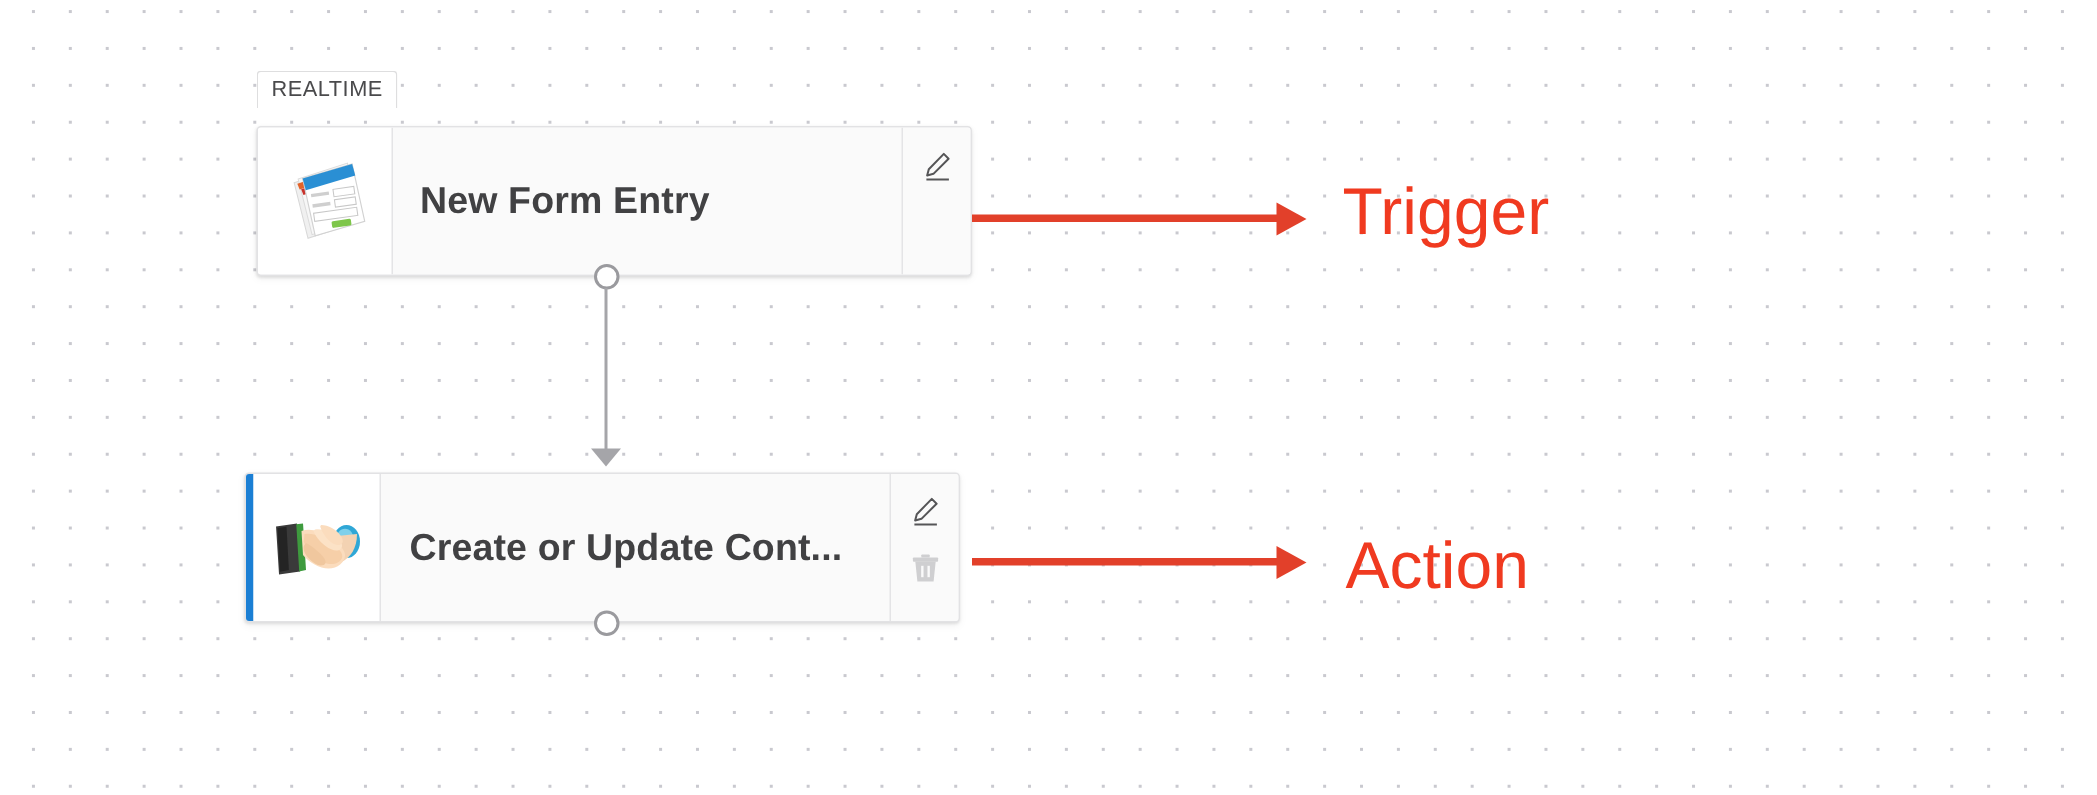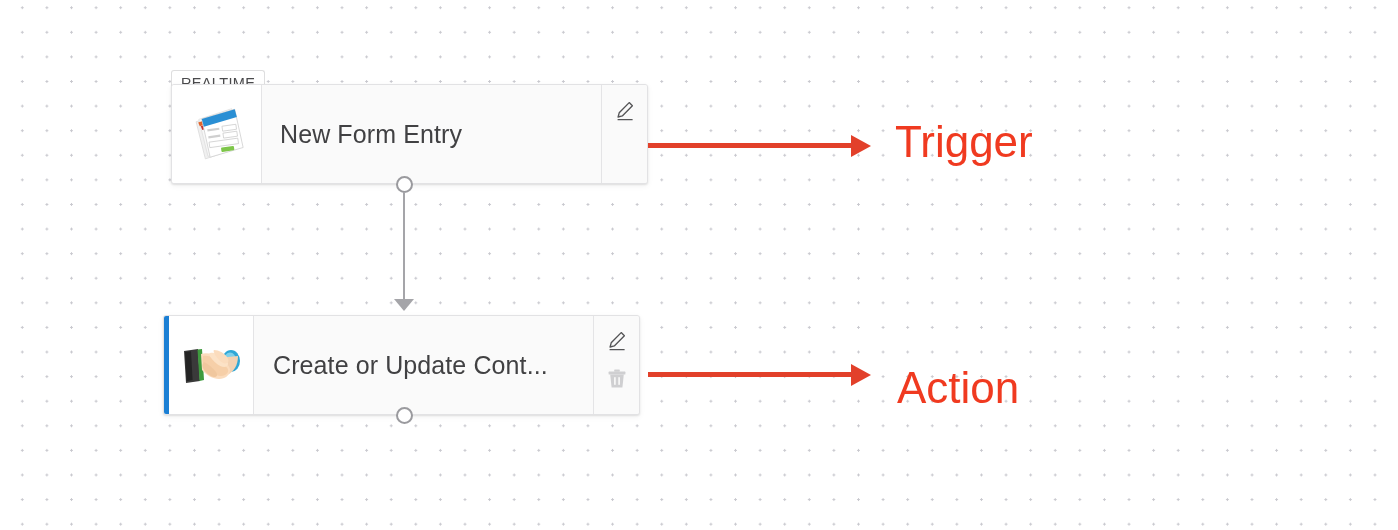--- a/index.html
+++ b/index.html
@@ -50,20 +50,21 @@
     display: flex;
     align-items: center;
     justify-content: center;
   }
   .node-body {
     flex: 1 1 auto;
     display: flex;
     align-items: center;
     padding-left: 18px;
     background: #fafafa;
+    font-weight: bold;
   }
   .node-title {
     font-size: 25px;
     color: #414143;
     letter-spacing: 0.1px;
     white-space: nowrap;
     overflow: hidden;
   }
   .node-tools {
     flex: 0 0 45px;
@@ -142,21 +143,21 @@
     font-size: 44px;
     line-height: 1;
     white-space: nowrap;
   }
 </style>
 </head>
 <body>
 
 <div id="canvas">
 
-  <div class="badge" style="left:171px; top:70px;">REALTIME</div>
+  <div class="badge" style="left:171px; top:47px;">REALTIME</div>
 
   <div class="node" id="trigger-node" style="left:171px; top:84px; width:477px; height:100px;">
 
     <div class="icon-panel">
       <svg width="62" height="62" viewBox="0 0 62 62">
 
         <g transform="rotate(-8 31 31)">
           <polygon points="12,16 46,10 50,48 16,54" fill="#f0f0f0" stroke="#d8d8d8" stroke-width="0.7"></polygon>
           <polygon points="15,14 49,8 52,46 19,52" fill="#f7f7f7" stroke="#dcdcdc" stroke-width="0.7"></polygon>
 
@@ -251,15 +252,15 @@
   </div>
 
   <div class="port" style="left:396px; top:407px;"></div>
 
   <div class="annot-line" style="left:648px; top:143px; width:205px;"></div>
   <div class="annot-head" style="left:851px; top:134.5px;"></div>
   <div class="annot-label" style="left:895px; top:120px;">Trigger</div>
 
   <div class="annot-line" style="left:648px; top:372px; width:205px;"></div>
   <div class="annot-head" style="left:851px; top:363.5px;"></div>
-  <div class="annot-label" style="left:897px; top:366px;">Action</div>
+  <div class="annot-label" style="left:897px; top:356px;">Action</div>
 
 </div>
 
 </body></html>

